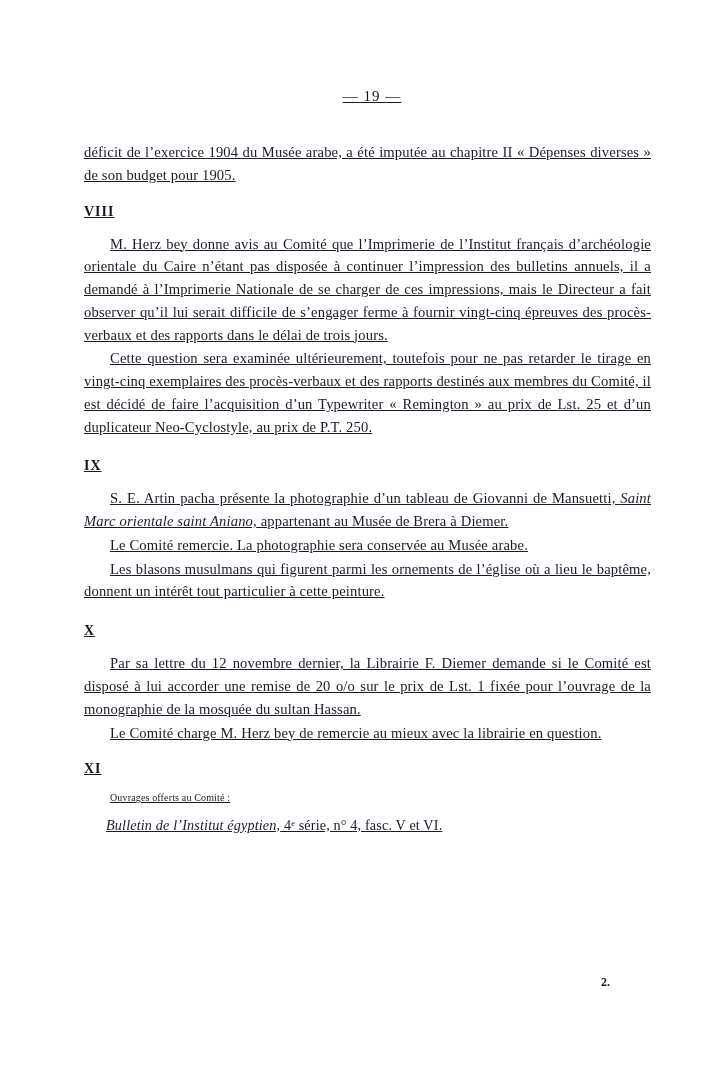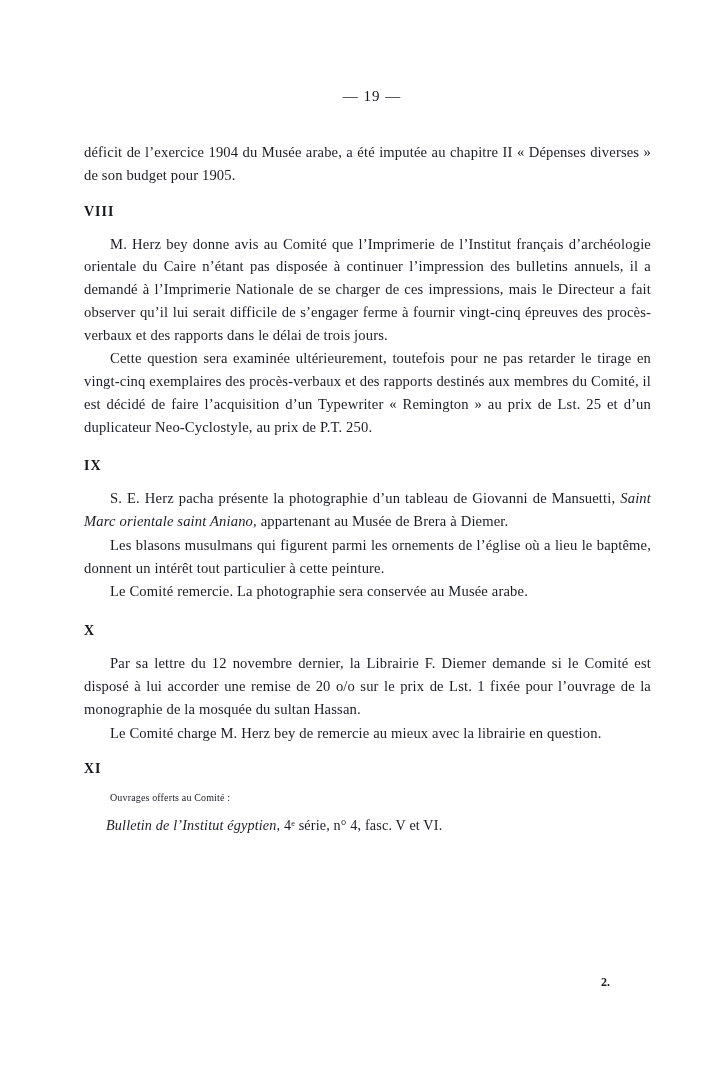--- a/index.html
+++ b/index.html
@@ -12,20 +12,21 @@
     background: #ffffff;
     font-family: "Liberation Serif", serif;
     color: #1b1b28;
   }
   .page {
     position: relative;
     width: 720px;
     height: 1082px;
     box-sizing: border-box;
     padding: 88px 60px 40px 84px;
+    text-decoration: underline;
   }
   .page-number {
     text-align: center;
     font-size: 15px;
     letter-spacing: 1px;
     margin: 0 0 36px 0;
     color: #16161f;
   }
   .para {
     font-size: 14.6px;
@@ -87,23 +88,23 @@
 
   <p class="para">déficit de l’exercice 1904 du Musée arabe, a été imputée au chapitre II « Dépenses diverses » de son budget pour 1905.</p>
 
   <div class="section-num">VIII</div>
 
   <p class="para indent">M. Herz bey donne avis au Comité que l’Imprimerie de l’Institut français d’archéologie orientale du Caire n’étant pas disposée à continuer l’impression des bulletins annuels, il a demandé à l’Imprimerie Nationale de se charger de ces impressions, mais le Directeur a fait observer qu’il lui serait difficile de s’engager ferme à fournir vingt-cinq épreuves des procès-verbaux et des rapports dans le délai de trois jours.</p>
   <p class="para indent">Cette question sera examinée ultérieurement, toutefois pour ne pas retarder le tirage en vingt-cinq exemplaires des procès-verbaux et des rapports destinés aux membres du Comité, il est décidé de faire l’acquisition d’un Typewriter « Remington » au prix de Lst. 25 et d’un duplicateur Neo-Cyclostyle, au prix de P.T. 250.</p>
 
   <div class="section-num gap-top">IX</div>
 
-  <p class="para indent"><span>S. E. Herz pacha présente la photographie d’un tableau de Giovanni de Mansuetti, </span><span class="ital">Saint Marc orientale saint Aniano,</span><span> appartenant au Musée de Brera à Diemer.</span></p>
+  <p class="para indent"><span>S. E. Artin pacha présente la photographie d’un tableau de Giovanni de Mansuetti, </span><span class="ital">Saint Marc orientale saint Aniano,</span><span> appartenant au Musée de Brera à Diemer.</span></p>
+  <p class="para indent">Le Comité remercie. La photographie sera conservée au Musée arabe.</p>
   <p class="para indent">Les blasons musulmans qui figurent parmi les ornements de l’église où a lieu le baptême, donnent un intérêt tout particulier à cette peinture.</p>
-  <p class="para indent">Le Comité remercie. La photographie sera conservée au Musée arabe.</p>
 
   <div class="section-num gap-top">X</div>
 
   <p class="para indent">Par sa lettre du 12 novembre dernier, la Librairie F. Diemer demande si le Comité est disposé à lui accorder une remise de 20 o/o sur le prix de Lst. 1 fixée pour l’ouvrage de la monographie de la mosquée du sultan Hassan.</p>
   <p class="para indent">Le Comité charge M. Herz bey de remercie au mieux avec la librairie en question.</p>
 
   <div class="section-num">XI</div>
 
   <p class="plain-line">Ouvrages offerts au Comité :</p>
 

